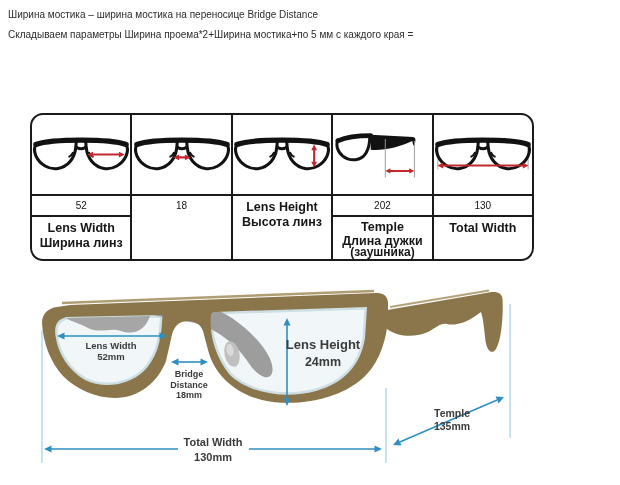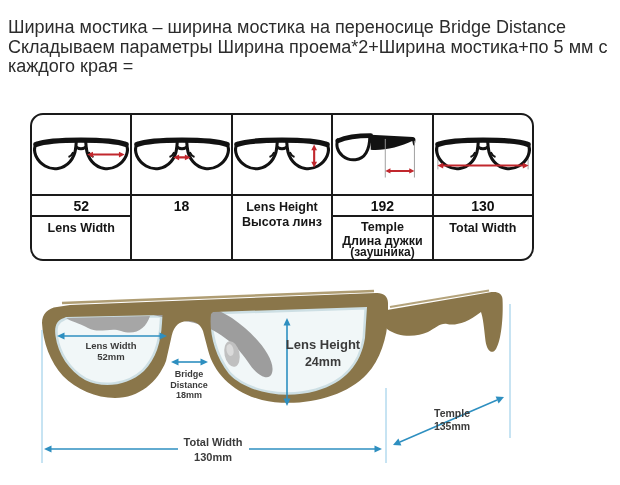--- a/index.html
+++ b/index.html
@@ -5,37 +5,37 @@
   html,body{margin:0;padding:0;}
   body{
     width:620px;height:485px;
     background:#ffffff;
     position:relative;
     overflow:hidden;
     font-family:"Liberation Sans", sans-serif;
   }
   
   .intro{
-    position:absolute;left:8px;top:18px;width:606px;
-    font-size:18px;line-height:19.5px;color:#2c2c2c;
+    position:absolute;left:8px;top:5px;width:606px;
+    font-size:10px;line-height:19.5px;color:#2c2c2c;
   }
   
   .spec-table{
     position:absolute;left:30px;top:113px;width:500px;height:144px;
     border:2px solid #1a1a1a;border-radius:13px;overflow:hidden;
     display:flex;background:#fff;
   }
   .spec-col{flex:1 1 0;display:flex;flex-direction:column;border-right:2px solid #1a1a1a;min-width:0;}
   .spec-col:last-child{border-right:none;}
   .cell-img{height:79px;display:flex;align-items:flex-start;justify-content:center;}
   .cell-img svg{display:block;}
   .cell-num{
     height:19px;border-top:2px solid #1a1a1a;
     display:flex;align-items:center;justify-content:center;
-    font-size:14px;font-weight:700;color:#111;
+    font-size:10px;font-weight:400;color:#111;
   }
   .cell-label{
     flex:1 1 auto;border-top:2px solid #1a1a1a;
     text-align:center;padding-top:4px;
     font-size:12.5px;font-weight:700;color:#161616;line-height:15px;
   }
   .cell-label.tight{line-height:14px;padding-top:3px;}
   .cell-label .small{font-size:12px;line-height:9px;}
   
   .diagram{position:absolute;left:0;top:276px;width:620px;height:209px;}
@@ -64,20 +64,21 @@
         <g>
           <line x1="60" y1="26.5" x2="92" y2="26.5" stroke="#c1272d" stroke-width="2.2"></line>
           <polygon points="56.5,26.5 62.5,23.5 62.5,29.5" fill="#c1272d"></polygon>
           <polygon points="95.5,26.5 89.5,23.5 89.5,29.5" fill="#c1272d"></polygon>
         </g>
       </svg>
     </div>
     <div class="cell-num">52</div>
     <div class="cell-label">
       <div>Lens Width</div>
+      <div>Ширина линз</div>
     </div>
   </div>
 
   <div class="spec-col">
     <div class="cell-img">
       <svg width="96" height="54" viewBox="0 0 100 54" style="margin-top:13px">
         <path d="M3,16 C20,10 80,10 97,16" fill="none" stroke="#121212" stroke-width="5.5" stroke-linecap="round"></path>
         <path d="M3.5,15 C1.5,18 1,23 3,28 C7,37 17,42.5 26,41 C36,39.5 43,31 44.5,20 L45,14" fill="none" stroke="#121212" stroke-width="3.2" stroke-linecap="round"></path>
         <path d="M96.5,15 C98.5,18 99,23 97,28 C93,37 83,42.5 74,41 C64,39.5 57,31 55.5,20 L55,14" fill="none" stroke="#121212" stroke-width="3.2" stroke-linecap="round"></path>
         <path d="M44,18 Q50,23 56,18" fill="none" stroke="#121212" stroke-width="3"></path>
@@ -123,21 +124,21 @@
         <path d="M38,10.5 L83,13 Q86,13.5 85.5,17 L85,21 Q84.5,23.5 83,21 L82.2,17.2 C70,23.5 50,28 38,26.5 Z" fill="#121212"></path>
         <line x1="53.5" y1="15" x2="53.5" y2="56" stroke="#9a9a9a" stroke-width="1"></line>
         <line x1="84.5" y1="17" x2="84.5" y2="56" stroke="#9a9a9a" stroke-width="1"></line>
         <g>
           <line x1="56.5" y1="49" x2="81.5" y2="49" stroke="#c1272d" stroke-width="2.2"></line>
           <polygon points="53.5,49 59,46.2 59,51.8" fill="#c1272d"></polygon>
           <polygon points="84.5,49 79,46.2 79,51.8" fill="#c1272d"></polygon>
         </g>
       </svg>
     </div>
-    <div class="cell-num">192</div>
+    <div class="cell-num">202</div>
     <div class="cell-label tight">
       <div>Temple</div>
       <div>Длина дужки</div>
       <div class="small">(заушника)</div>
     </div>
   </div>
 
   <div class="spec-col">
     <div class="cell-img">
       <svg width="96" height="54" viewBox="0 0 100 54" style="margin-top:13px">

